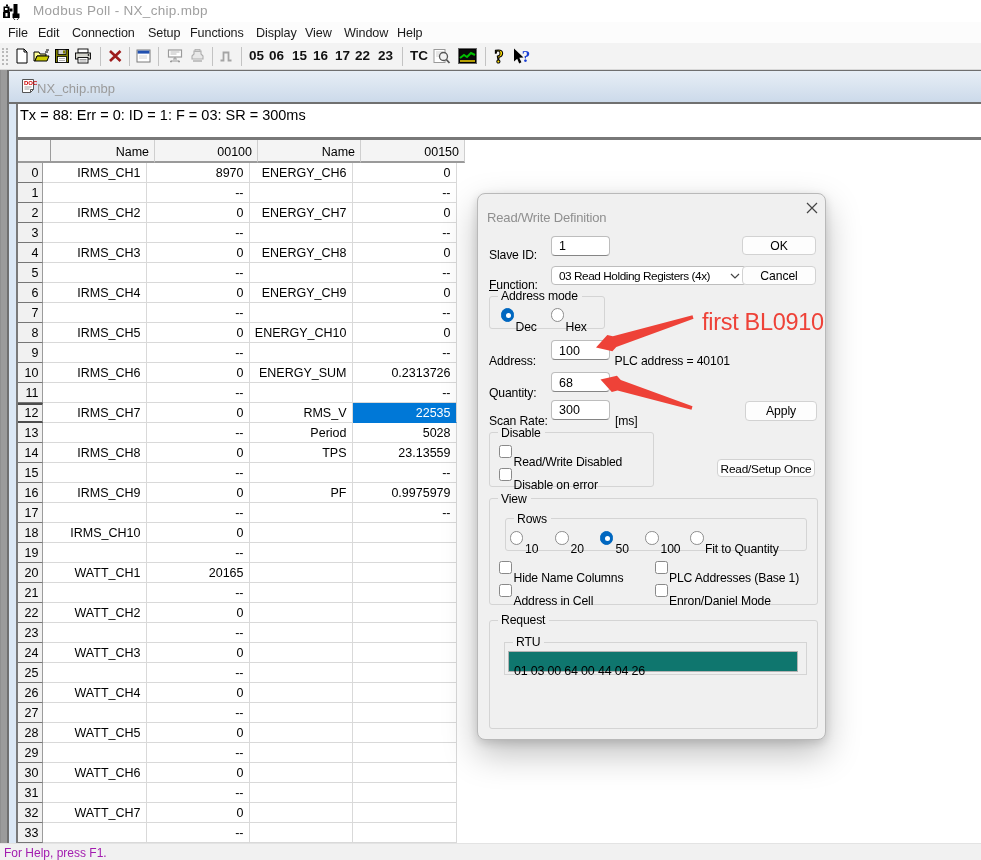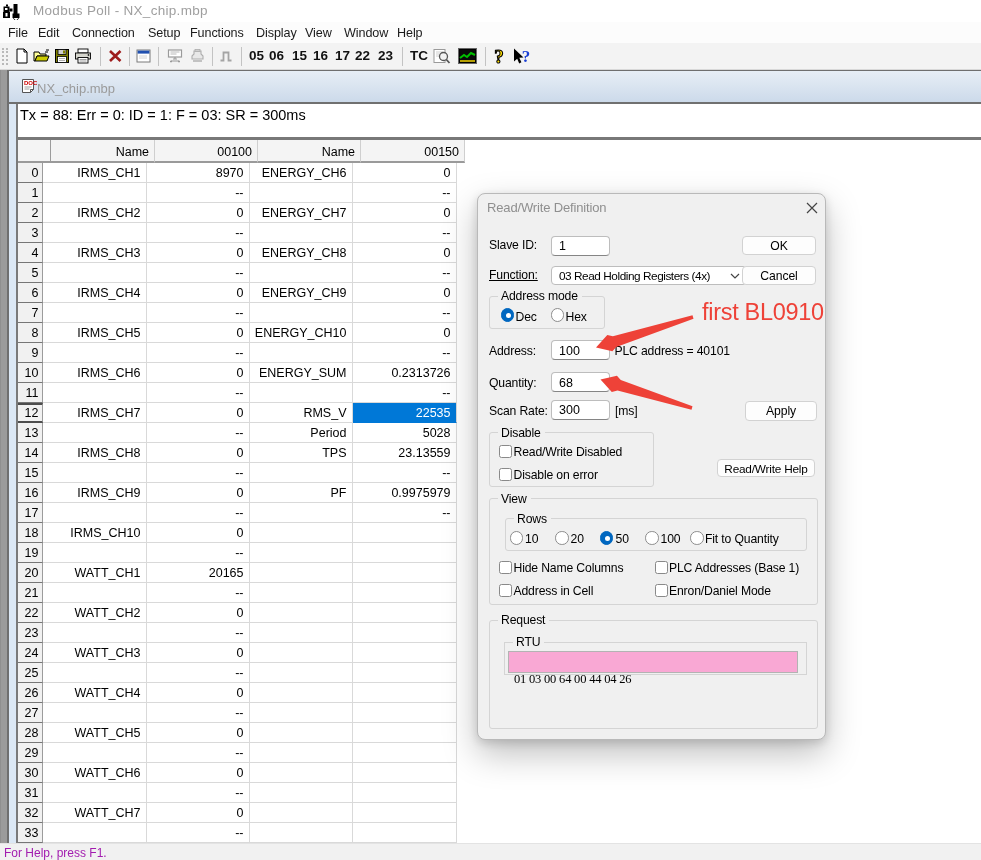--- a/index.html
+++ b/index.html
@@ -41,30 +41,30 @@
 .ghead .rn { border-right:1px solid #9c9c9c; background:#f4f4f4; }
 .sel { background:#0078d7 !important; color:#fff; border-bottom-color:#0078d7 !important; }
 .cur { border-top:2px solid #4d4d4d; border-bottom:2px solid #4d4d4d !important; padding-top:0.5px; }
 
 
 #statusbar { left:0; top:843px; width:981px; height:17px; background:#f1f1f1; border-top:1px solid #e3e3e3; }
 #statusbar .t { position:absolute; left:4px; top:2px; font-size:12px; color:#a21caf; }
 
 
 #dialog { left:477px; top:193px; width:349px; height:547px; background:#f0f0f0; border:1px solid #b9b9b9; border-radius:8px; box-shadow:0 14px 34px rgba(0,0,0,0.25), 0 3px 10px rgba(0,0,0,0.14); }
-#dialog .lbl { position:absolute; font-size:12.2px; letter-spacing:-0.15px; color:#000; white-space:nowrap; }
+#dialog .lbl { position:absolute; font-size:12.2px; letter-spacing:-0.15px; color:#000; white-space:nowrap;margin-top:10px; }
 .inp { position:absolute; background:#fff; border:1px solid #bdbdbd; border-bottom:1.6px solid #858585; border-radius:4px; font-size:12.5px; padding:2.5px 0 0 7px; color:#000; }
 .btn { position:absolute; background:#fdfdfd; border:1px solid #d2d2d2; border-radius:4px; font-size:12.2px; letter-spacing:-0.1px; text-align:center; color:#000; }
 .grp { position:absolute; border:1px solid #d4d4d4; border-radius:3px; }
 .grp .cap { position:absolute; top:-7.5px; left:8px; background:#f0f0f0; padding:0 4px 0 3px; font-size:12.2px; letter-spacing:-0.15px; color:#000; white-space:nowrap; }
 .radio { position:absolute; width:13.5px; height:13.5px; border-radius:50%; background:#fff; border:1px solid #8c8c8c; }
 .radio.on { background:#0067c0; border:1px solid #0067c0; }
 .radio.on::after { content:""; position:absolute; left:4.2px; top:4.2px; width:5px; height:5px; border-radius:50%; background:#fff; }
 .cb { position:absolute; width:13px; height:13px; border:1px solid #898989; border-radius:2.5px; background:#fff; }
-.fld { position:absolute; background:#f9a8d4; border:1px solid #b3b3b3; font-size:12.5px; padding-top:20px; padding-left:5px; color:#000; white-space:nowrap;font-family:Liberation Serif, serif; }
+.fld { position:absolute; background:#0f766e; border:1px solid #b3b3b3; font-size:12.5px; padding-top:12px; padding-left:5px; color:#000; white-space:nowrap; }
 </style>
 </head>
 <body>
 
 <div class="abs" id="titlebar"></div>
 <div class="abs" id="appicon" style="left:2px; top:2px;"><svg width="19" height="19" viewBox="0 0 19 19">
 <g fill="#000">
   <rect x="1.5" y="4.5" width="6" height="5.5"></rect>
   <rect x="1" y="10" width="7" height="6"></rect>
   <rect x="4" y="2.5" width="2" height="2"></rect>
@@ -479,21 +479,21 @@
   <div class="lbl" style="left:137px; top:209.5px;">[ms]</div>
   <div class="btn" style="left:267px; top:207px; width:72px; height:19.5px; padding-top:2.2px;">Apply</div>
 
   <div class="grp" style="left:11px; top:238px; width:165px; height:55px;">
     <span class="cap">Disable</span>
     <div class="cb" style="left:8.5px; top:11.5px;"></div>
     <div class="lbl" style="left:23.5px; top:12px;">Read/Write Disabled</div>
     <div class="cb" style="left:8.5px; top:34.5px;"></div>
     <div class="lbl" style="left:23.5px; top:35px;">Disable on error</div>
   </div>
-  <div class="btn" style="left:239px; top:264.5px; width:98px; height:18.5px; padding-top:2.2px; font-size:11.8px; letter-spacing:-0.2px;">Read/Write Help</div>
+  <div class="btn" style="left:239px; top:264.5px; width:98px; height:18.5px; padding-top:2.2px; font-size:11.8px; letter-spacing:-0.2px;">Read/Setup Once</div>
 
   <div class="grp" style="left:11px; top:304px; width:329px; height:107px;">
     <span class="cap">View</span>
     <div class="grp" style="left:15px; top:19px; width:302px; height:33px; ">
       <span class="cap">Rows</span>
       <div class="radio" style="left:3.5px; top:12px;"></div>
         <div class="lbl" style="left:19px; top:13px;">10</div>
       <div class="radio" style="left:49px; top:12px;"></div>
         <div class="lbl" style="left:64.5px; top:13px;">20</div>
       <div class="radio on" style="left:93.5px; top:12px;"></div>

